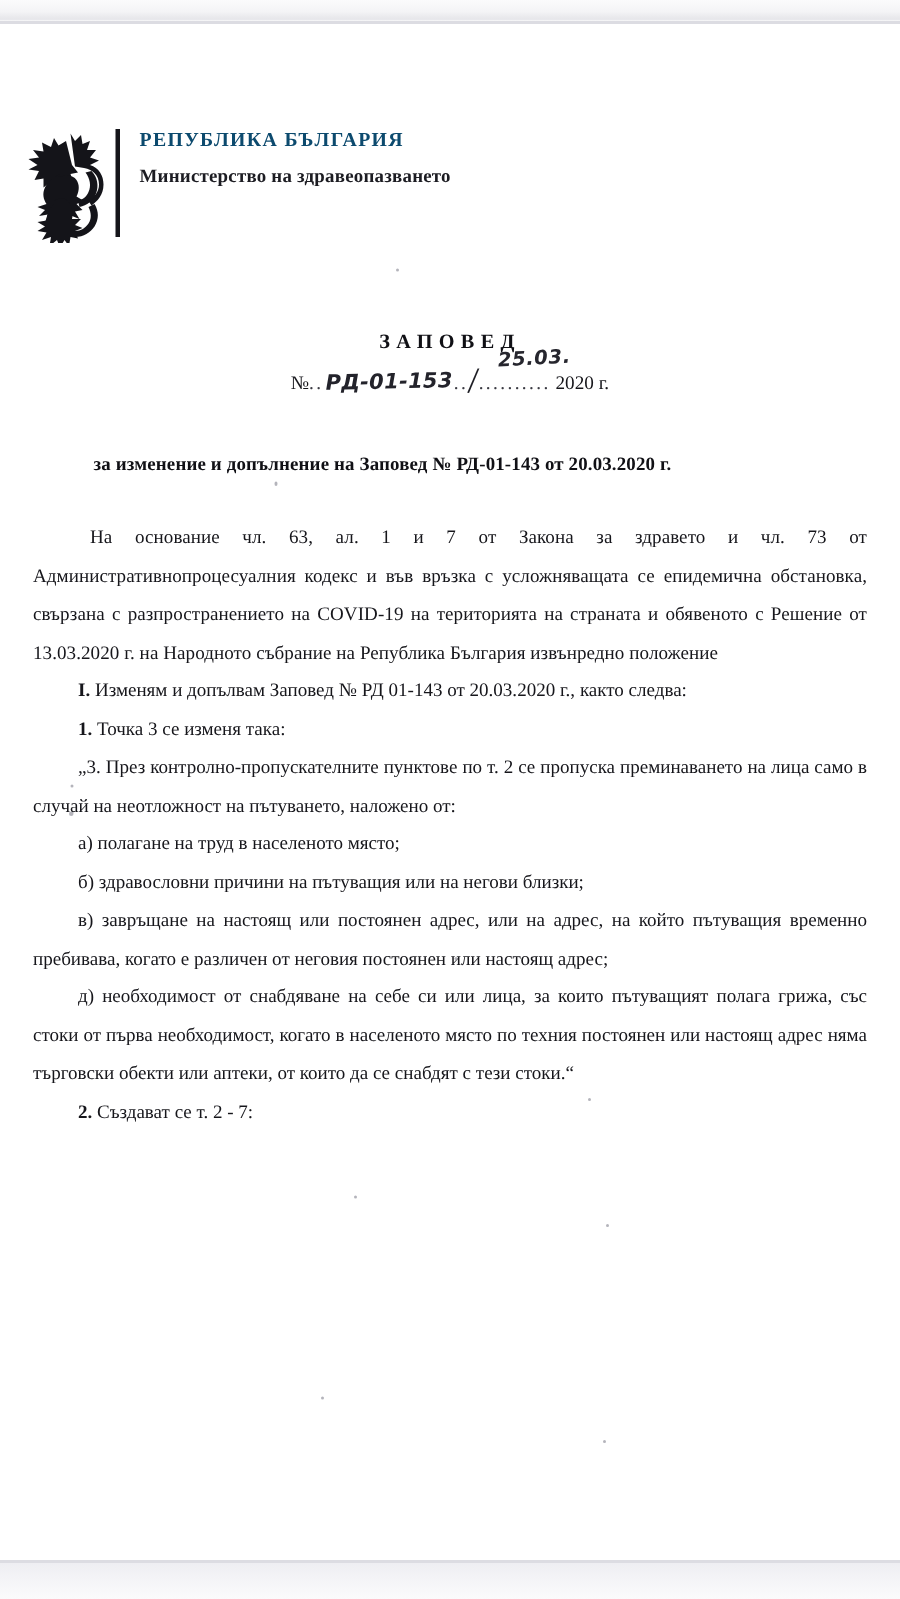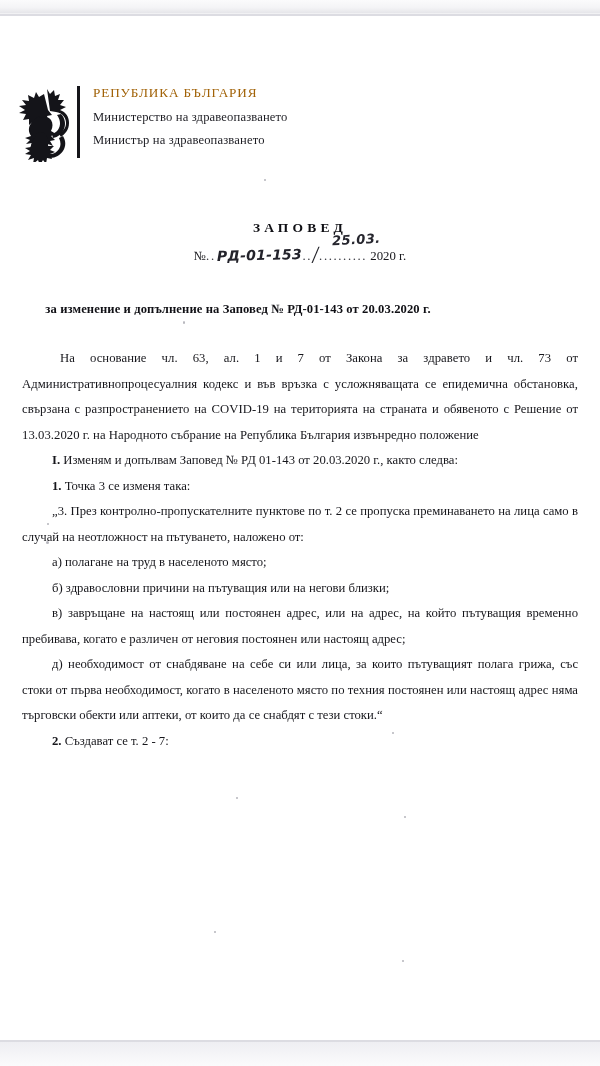--- a/index.html
+++ b/index.html
@@ -76,33 +76,34 @@
   }
   .letterhead-lines {
     display: flex;
     flex-direction: column;
     justify-content: flex-start;
     padding-top: 4px;
   }
   .lh-line-1 {
     font-size: 13.2px;
     letter-spacing: 0.9px;
-    font-weight: 400;
-    color: #a16207;
+    font-weight: 700;
+    color: #0c4a6e;
     line-height: 1.05;
     margin-bottom: 11px;
     font-variant: small-caps;
     text-transform: uppercase;
   }
   .lh-line-2, .lh-line-3 {
     font-size: 12.6px;
     color: #1c1c22;
     line-height: 1.05;
     margin-bottom: 10px;
     letter-spacing: 0.15px;
+    font-weight: bold;
   }
 
   
   .order-title {
     position: absolute;
     top: 204px;
     left: 0;
     width: 600px;
     text-align: center;
     font-size: 13.5px;
@@ -157,21 +158,21 @@
     font-size: 13px;
     color: #26262e;
     transform: rotate(-3deg);
     letter-spacing: 0.4px;
   }
 
   
   .subtitle {
     position: absolute;
     top: 286px;
-    left: 0;
+    left: 17px;
     width: 476px;
     text-align: center;
     font-size: 12.6px;
     font-weight: 700;
     color: #101015;
     letter-spacing: 0.1px;
   }
 
   
   .body-area {
@@ -236,21 +237,20 @@
           <path d="M22 52 c-3 3 -5 7 -5 11 l-6 1 5 3 -5 3 6 1 -3 5 6 -2 -1 6 5 -4 2 5 3 -5 3 4 1 -6 5 1 -2 -5 5 -2 -5 -2 4 -4 -6 0 c1 -4 0 -8 -2 -11 -2 -3 -6 -4 -10 -1 z"></path>
           <path d="M43 31 c3 4 4 9 2 13 -1 3 -4 5 -7 6 l1 4 c5 -1 9 -4 11 -9 2 -5 1 -11 -3 -15 z"></path>
           <path d="M45 54 c2 4 2 8 0 11 -2 3 -5 5 -9 5 l0 4 c6 0 10 -3 13 -7 3 -5 3 -10 0 -15 z"></path>
         </g>
       </svg>
     </div>
     <div class="emblem-rule"></div>
     <div class="letterhead-lines">
       <div class="lh-line-1">РЕПУБЛИКА БЪЛГАРИЯ</div>
       <div class="lh-line-2">Министерство на здравеопазването</div>
-      <div class="lh-line-3">Министър на здравеопазването</div>
     </div>
   </div>
 
   <div class="order-title">ЗАПОВЕД</div>
 
   <div class="hand-date">25.03.</div>
 
   <div class="order-number-row">
     <span>№</span><span class="dotfill">..</span><span class="hand hand-num">РД-01-153</span><span class="dotfill">..</span><span class="slash-mark">/</span><span class="dotfill">..........</span> <span>2020 г.</span>
   </div>

